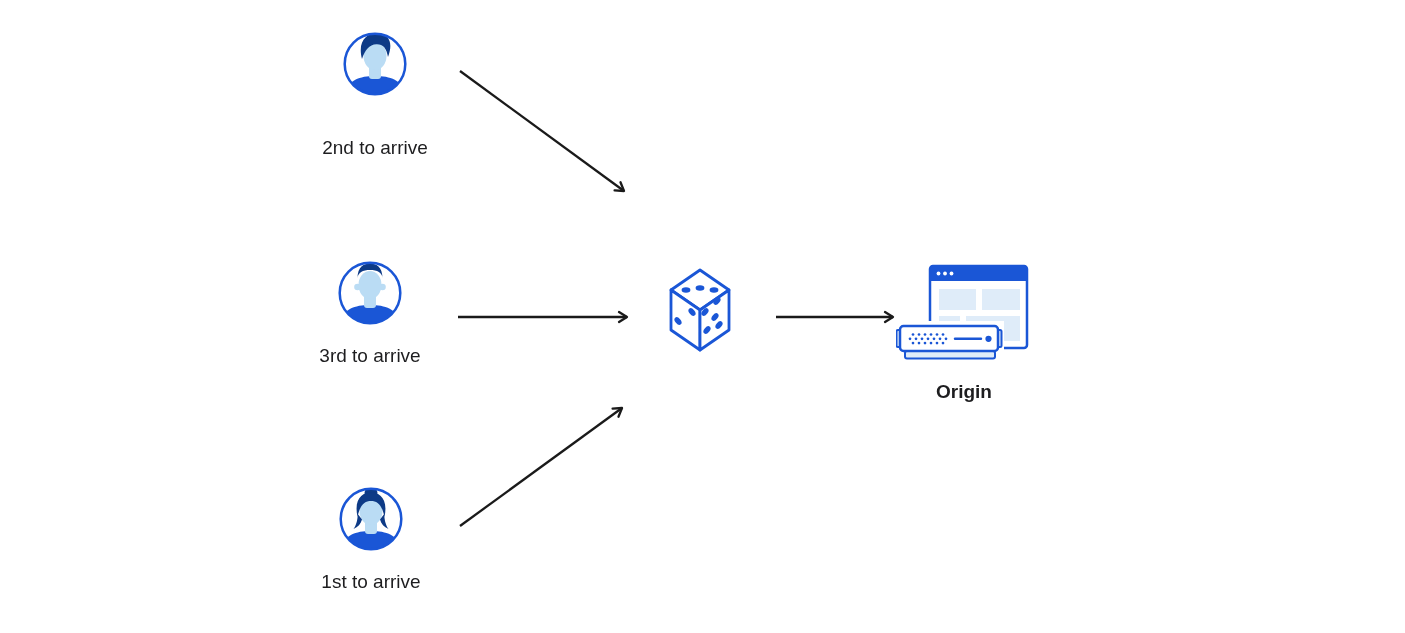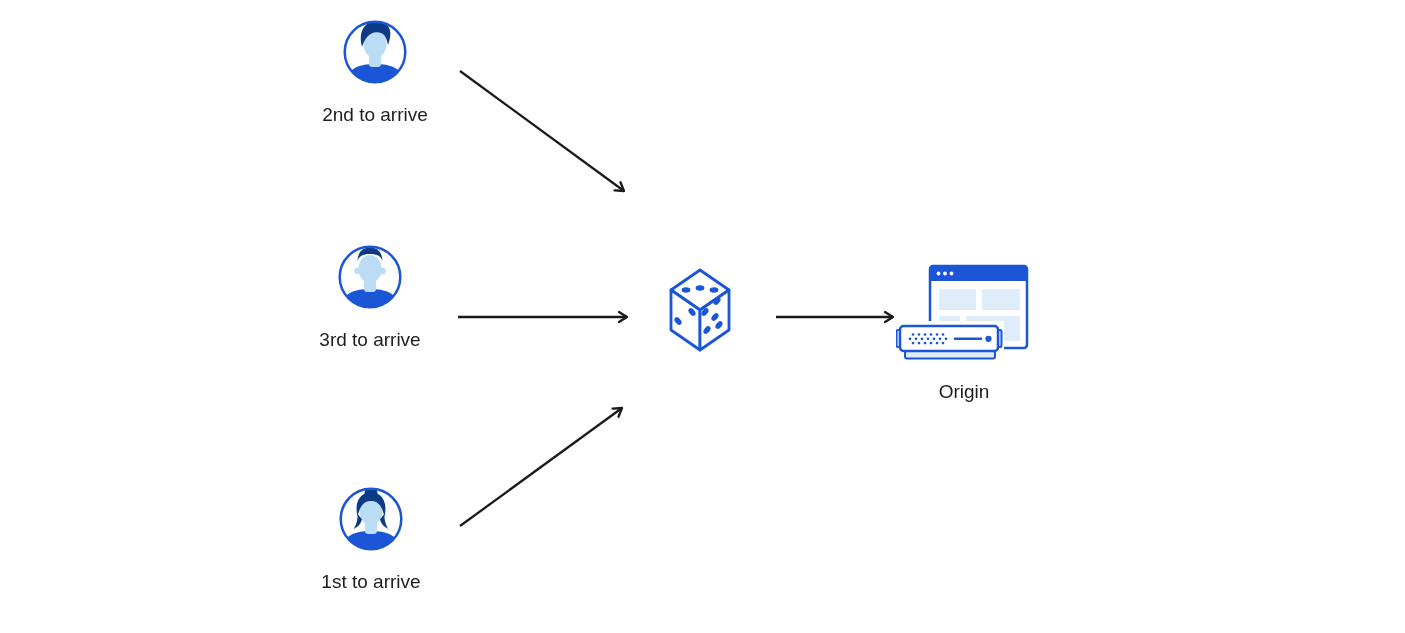--- a/index.html
+++ b/index.html
@@ -9,21 +9,21 @@
     --panel-light-blue:#dfecf9;
     --arrow-black:#1a1a1a;
     --text-black:#1d1d1f;
     --canvas-white:#ffffff;
   }
   html,body{margin:0;padding:0;background:var(--canvas-white,#fff);}
   body{font-family:"Liberation Sans","DejaVu Sans",sans-serif;color:var(--text-black,#1d1d1f);}
   .canvas{position:relative;width:1405px;height:633px;background:var(--canvas-white,#fff);overflow:hidden;}
   .node{position:absolute;display:flex;flex-direction:column;align-items:center;}
   .node-label{margin-top:20px;font-size:19px;line-height:1.1;color:var(--text-black,#1d1d1f);white-space:nowrap;}
-  .origin-label{}
+  .origin-label{font-weight:bold;}
   .arrows{position:absolute;left:0;top:0;pointer-events:none;}
   .arrow-line{stroke:var(--arrow-black,#1a1a1a);stroke-width:2.3;fill:none;}
   .ah{stroke:var(--arrow-black,#1a1a1a);stroke-width:2.3;fill:none;stroke-linecap:round;stroke-linejoin:round;}
   .blue-f{fill:var(--primary-blue,#1a56d6);}
   .blue-s{stroke:var(--primary-blue,#1a56d6);fill:none;}
   .skin-f{fill:var(--skin-light-blue,#badcf4);}
   .navy-f{fill:var(--dark-navy-hair,#0d3a86);}
   .panel-f{fill:var(--panel-light-blue,#dfecf9);}
   .white-f{fill:#ffffff;}
   .face-outline{stroke:var(--primary-blue,#1a56d6);stroke-width:2.8;stroke-linejoin:round;fill:#fff;}
@@ -38,40 +38,40 @@
       <marker id="arrowhead" markerWidth="16" markerHeight="16" viewBox="0 0 16 16" refX="12" refY="8" orient="auto" markerUnits="userSpaceOnUse">
         <path class="ah" d="M4,3 L12,8 L4,13"></path>
       </marker>
     </defs>
     <line class="arrow-line" x1="460" y1="71" x2="624" y2="191" marker-end="url(#arrowhead)"></line>
     <line class="arrow-line" x1="458" y1="317" x2="627" y2="317" marker-end="url(#arrowhead)"></line>
     <line class="arrow-line" x1="460" y1="526" x2="622" y2="408" marker-end="url(#arrowhead)"></line>
     <line class="arrow-line" x1="776" y1="317" x2="893" y2="317" marker-end="url(#arrowhead)"></line>
   </svg>
 
-  <div class="node" style="left:305px;top:19px;width:140px;">
+  <div class="node" style="left:305px;top:31px;width:140px;gap:21px;">
     <svg width="66" height="66" viewBox="0 0 66 66">
       <defs>
           <clipPath id="capA">
             <circle cx="33" cy="33" r="30.3"></circle>
           </clipPath>
         </defs>
       <circle cx="33" cy="33" r="30.3" class="white-f"></circle>
       <g clip-path="url(#capA)">
         <path class="blue-f" d="M1,67 C4,50 16,45 33,45 C50,45 62,50 65,67 Z"></path>
         <rect class="skin-f" x="27" y="30" width="12" height="18" rx="3"></rect>
         <ellipse class="skin-f" cx="33" cy="25" rx="11.5" ry="14"></ellipse>
         <path class="navy-f" d="M20,28 C15,9 26,1 37,2.5 C48,4 51,13 46,26 C44.5,17 41,13 34.5,13.2 C27,13.5 23,19 20,28 Z"></path>
       </g>
       <circle cx="33" cy="33" r="30.3" class="blue-s" stroke-width="2.5"></circle>
     </svg>
     <div class="node-label">2nd to arrive</div>
   </div>
 
-  <div class="node" style="left:300px;top:244px;width:140px;">
+  <div class="node" style="left:300px;top:260px;width:140px;">
     <svg width="66" height="66" viewBox="0 0 66 66">
       <defs>
           <clipPath id="capB">
             <circle cx="33" cy="33" r="30.3"></circle>
           </clipPath>
         </defs>
       <circle cx="33" cy="33" r="30.3" class="white-f"></circle>
       <g clip-path="url(#capB)">
         <path class="blue-f" d="M1,67 C4,50 16,45 33,45 C50,45 62,50 65,67 Z"></path>
         <rect class="skin-f" x="27" y="30" width="12" height="18" rx="3"></rect>

